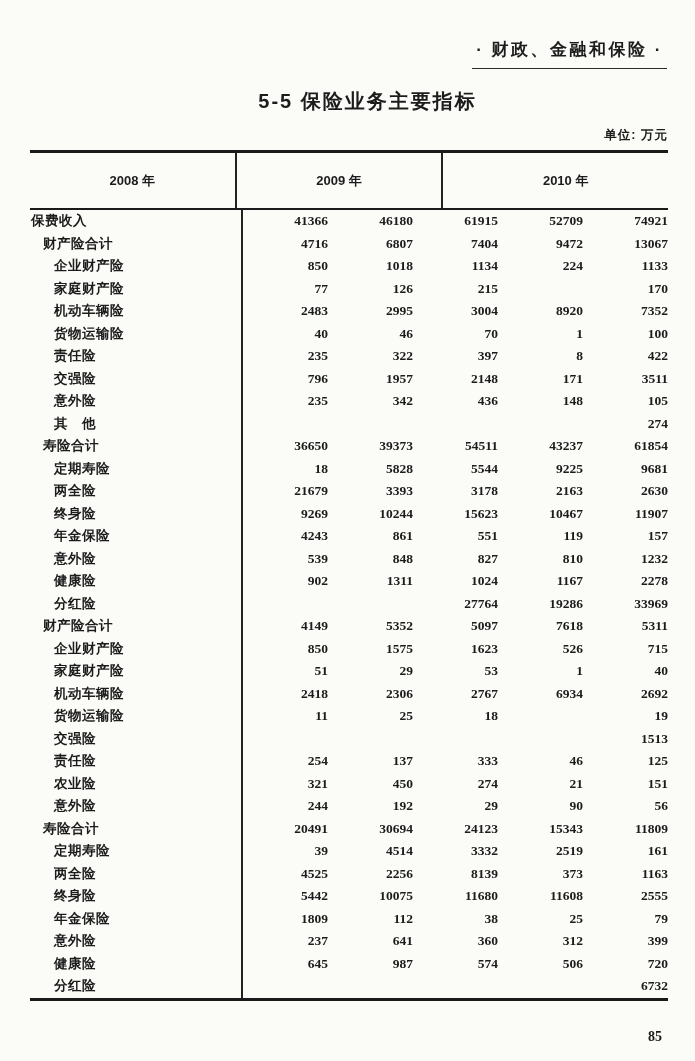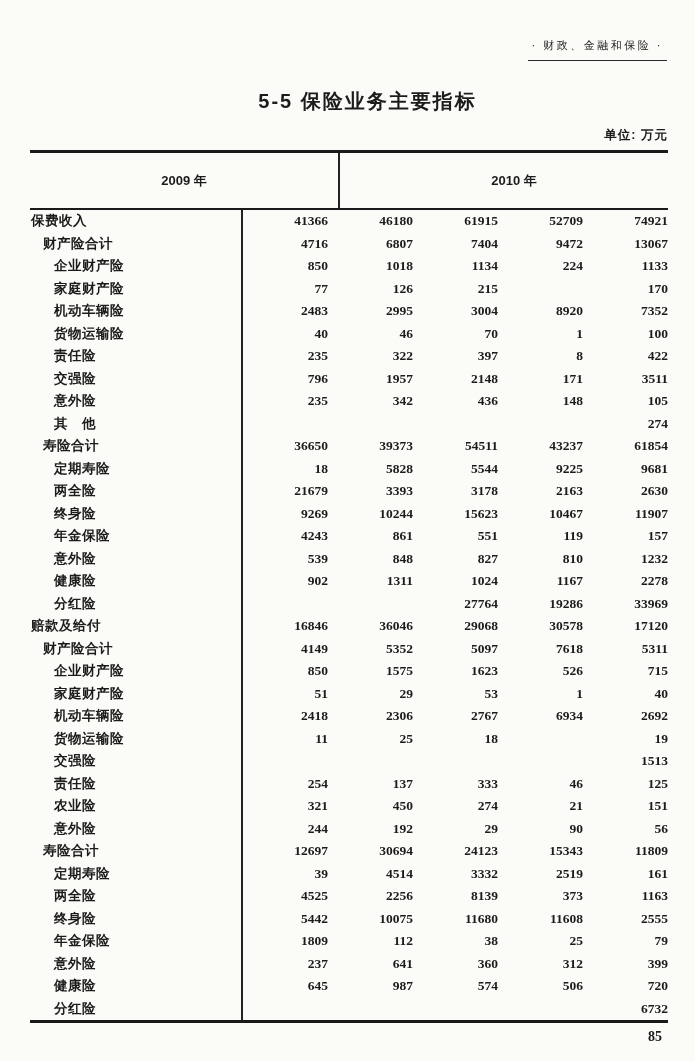--- a/index.html
+++ b/index.html
@@ -6,21 +6,21 @@
   body{
     width:695px;height:1061px;
     background:#fbfbf8;
     position:relative;
     font-family:"Liberation Sans", sans-serif;
     color:#1c1c1c;
     overflow:hidden;
   }
   .page-header{
     position:absolute;top:38px;right:28px;
-    font-size:11px;font-weight:400;letter-spacing:2.5px;
+    font-size:17px;font-weight:700;letter-spacing:2.5px;
     padding:0 4px 7px 4px;
     border-bottom:1.5px solid #2a2a2a;
     white-space:nowrap;
   }
   .page-title{
     position:absolute;top:88px;left:0;width:100%;
     text-align:center;
     font-size:20px;font-weight:700;letter-spacing:2px;padding-left:20px;
   }
   .unit-note{
@@ -79,20 +79,21 @@
 
 <div class="page-header">·  财政、金融和保险  ·</div>
 
 <div class="page-title">5-5  保险业务主要指标</div>
 
 <div class="unit-note">单位: 万元</div>
 
 <div class="stat-table">
   <div class="thead">
 
+      <div class="year">2008 年</div>
       <div class="year">2009 年</div>
       <div class="year">2010 年</div>
     </div>
   <div class="tbody">
 
   <div class="trow lvl0">
         <div class="cell-label">保费收入</div>
         <div class="num">41366</div>
         <div class="num">46180</div>
         <div class="num">61915</div>
@@ -228,28 +229,20 @@
         <div class="num">2278</div>
       </div>
       <div class="trow lvl2">
         <div class="cell-label">分红险</div>
         <div class="num"></div>
         <div class="num"></div>
         <div class="num">27764</div>
         <div class="num">19286</div>
         <div class="num">33969</div>
       </div>
-      <div class="trow lvl0">
-        <div class="cell-label">赔款及给付</div>
-        <div class="num">16846</div>
-        <div class="num">36046</div>
-        <div class="num">29068</div>
-        <div class="num">30578</div>
-        <div class="num">17120</div>
-      </div>
       <div class="trow lvl1">
         <div class="cell-label">财产险合计</div>
         <div class="num">4149</div>
         <div class="num">5352</div>
         <div class="num">5097</div>
         <div class="num">7618</div>
         <div class="num">5311</div>
       </div>
       <div class="trow lvl2">
         <div class="cell-label">企业财产险</div>
@@ -310,21 +303,21 @@
       <div class="trow lvl2">
         <div class="cell-label">意外险</div>
         <div class="num">244</div>
         <div class="num">192</div>
         <div class="num">29</div>
         <div class="num">90</div>
         <div class="num">56</div>
       </div>
       <div class="trow lvl1">
         <div class="cell-label">寿险合计</div>
-        <div class="num">12697</div>
+        <div class="num">20491</div>
         <div class="num">30694</div>
         <div class="num">24123</div>
         <div class="num">15343</div>
         <div class="num">11809</div>
       </div>
       <div class="trow lvl2">
         <div class="cell-label">定期寿险</div>
         <div class="num">39</div>
         <div class="num">4514</div>
         <div class="num">3332</div>

